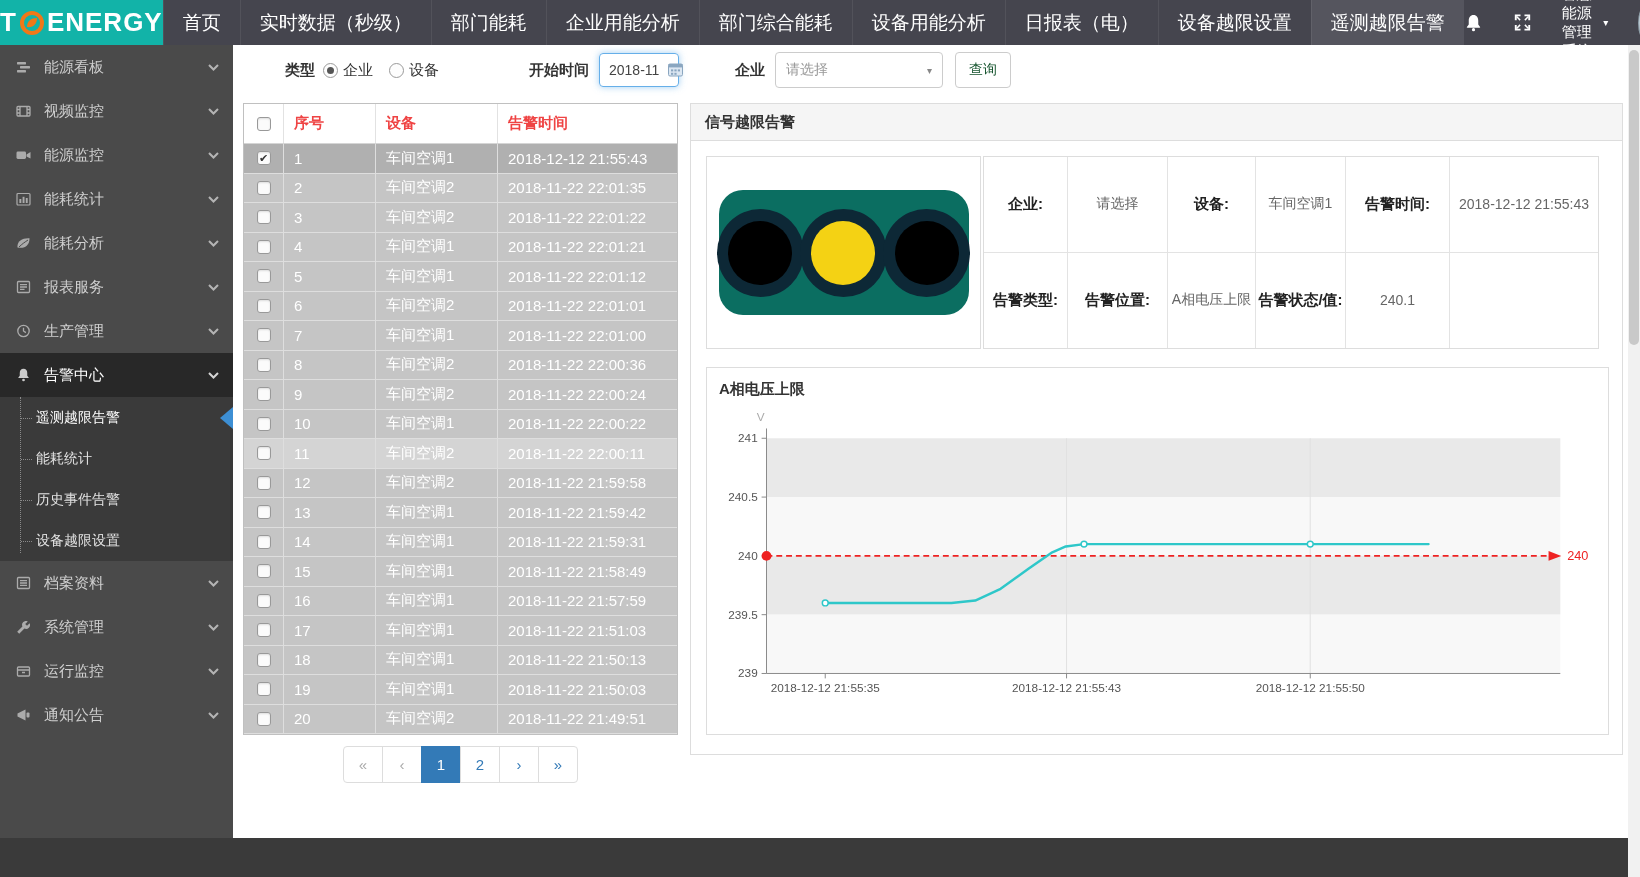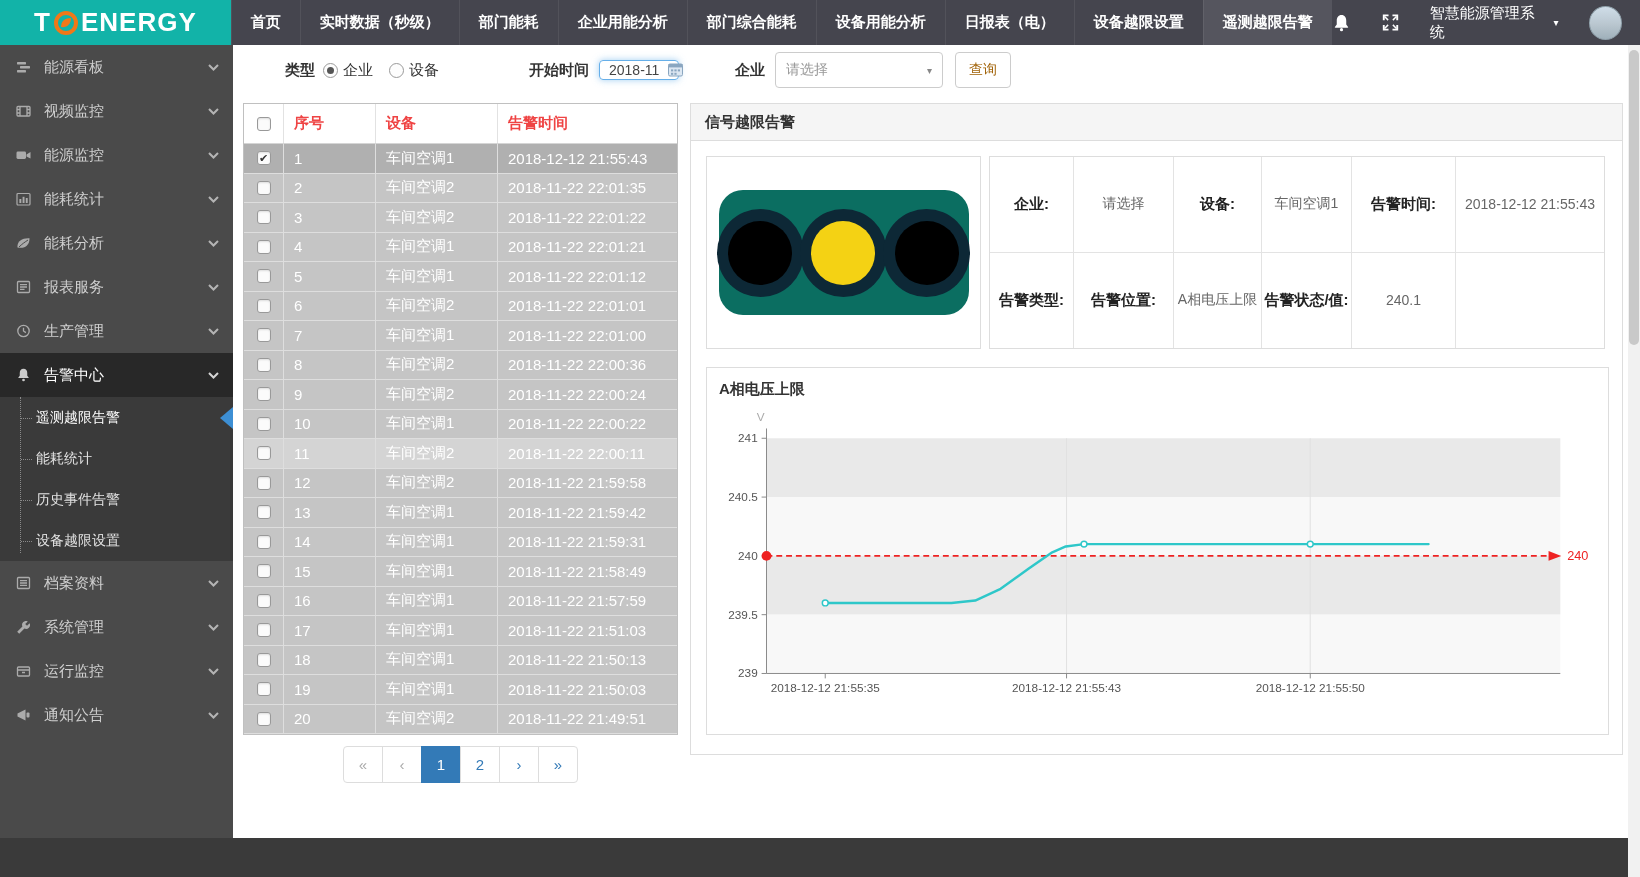--- a/index.html
+++ b/index.html
@@ -5,21 +5,21 @@
   * { margin:0; padding:0; box-sizing:border-box; }
   html,body { width:1640px; height:877px; }
   body { background:#3a3a3a; font-family:"Liberation Sans","DejaVu Sans",sans-serif; position:relative; overflow:hidden; }
 
   
   .header { position:absolute; left:0; top:0; width:1640px; height:45px; background:#45454e; display:flex; z-index:5; }
   .logo { width:233px; height:45px; background:#12b3a8; display:flex; align-items:center; justify-content:center; gap:2px; }
   .logo-txt { color:#fff; font-weight:800; font-size:26px; letter-spacing:1px; }
   .logo-at { width:24px; height:24px; border:4px solid #f07818; border-radius:50%; display:inline-flex; align-items:center; justify-content:center; margin:0 1px; }
   .topnav { display:flex; align-items:stretch; height:45px; }
-  .nav-item { display:flex; align-items:center; padding:0 19px; color:#fff; font-size:15px; cursor:pointer; border-left:1px solid rgba(255,255,255,0.07); white-space:nowrap;font-weight:bold; }
+  .nav-item { display:flex; align-items:center; padding:0 19px; color:#fff; font-size:19px; cursor:pointer; border-left:1px solid rgba(255,255,255,0.07); white-space:nowrap; }
   .nav-item.active { background:#55555e; }
   .header-right { margin-left:auto; display:flex; align-items:center; gap:30px; padding-right:18px; }
   .hdr-icon { display:inline-flex; }
   .sys-title { color:#fff; font-size:15px; display:flex; align-items:center; gap:6px; cursor:pointer; }
   .sys-caret { font-size:10px; color:#fff; }
   .avatar { width:34px; height:34px; border-radius:50%; background:linear-gradient(180deg,#cfdde8 0%,#b9c6cf 55%,#9fb0ba 100%); border:1px solid #8fa0aa; }
 
   
   .sidebar { position:absolute; left:0; top:45px; width:233px; height:793px; background:#4a4a4a; z-index:4; }
   .side-item { height:44px; display:flex; align-items:center; padding:0 14px 0 16px; color:#cfcfcf; font-size:15px; cursor:pointer; }
@@ -36,26 +36,26 @@
 
   
   .main { position:absolute; left:233px; top:45px; width:1395px; height:793px; background:#fff; }
 
   .filter-bar { position:absolute; left:0; top:0; width:100%; height:50px; display:flex; align-items:center; }
   .f-label { font-size:15px; font-weight:bold; color:#333; }
   .radio-group { display:flex; align-items:center; gap:16px; margin-left:8px; }
   .radio-opt { display:flex; align-items:center; gap:5px; font-size:15px; color:#333; cursor:pointer; }
   .radio-dot { width:15px; height:15px; border-radius:50%; border:1px solid #9a9a9a; background:#fdfdfd; position:relative; }
   .radio-dot.sel::after { content:""; position:absolute; left:3px; top:3px; width:7px; height:7px; border-radius:50%; background:#555; }
-  .date-input { margin-left:10px; width:80px; height:20px; border:1px solid #66afe9; border-radius:4px; box-shadow:0 0 7px rgba(102,175,233,.6); display:flex; align-items:center; padding:0 6px 0 9px; gap:5px; }
+  .date-input { margin-left:10px; width:80px; height:34px; border:1px solid #66afe9; border-radius:4px; box-shadow:0 0 7px rgba(102,175,233,.6); display:flex; align-items:center; padding:0 6px 0 9px; gap:5px; }
   .date-input input { border:none; outline:none; width:54px; font-size:14px; color:#444; font-family:inherit; }
   .select-box { margin-left:10px; width:168px; height:36px; border:1px solid #ccc; border-radius:4px; display:flex; align-items:center; justify-content:space-between; padding:0 10px; cursor:pointer; background:#fff; }
   .select-box .sel-val { font-size:14px; color:#999; }
   .select-box .sel-caret { font-size:10px; color:#888; }
-  .query-btn { margin-left:12px; height:36px; padding:0 13px; background:#fff; border:1px solid #ccc; border-radius:4px; font-size:14px; color:#a16207; cursor:pointer; font-family:inherit; }
+  .query-btn { margin-left:12px; height:36px; padding:0 13px; background:#fff; border:1px solid #ccc; border-radius:4px; font-size:14px; color:#14532d; cursor:pointer; font-family:inherit; }
 
   
   .alarm-table { position:absolute; left:10px; top:58px; width:435px; border:1px solid #c0c0c0; }
   .t-head { display:flex; background:#fff; height:40px; border-bottom:1px solid #d5d5d5; }
   .t-head .hc { display:flex; align-items:center; font-size:15px; font-weight:bold; color:#ef4444; border-right:1px solid #e2e2e2; padding-left:10px; }
   .t-row { display:flex; height:29.5px; background:#c5c5c5; border-bottom:1px solid #dedede; color:#fff; font-size:15px; cursor:pointer; }
   .t-row.selected { background:#b0b0b0; }
   .t-row.highlighted { background:#d4d4d4; }
   .t-row .tc { display:flex; align-items:center; padding-left:10px; border-right:1px solid #dedede; overflow:hidden; white-space:nowrap; }
   .col-cb { width:40px; justify-content:center; padding-left:0 !important; }
@@ -75,21 +75,21 @@
   
   .detail-panel { position:absolute; left:457px; top:58px; width:933px; height:652px; border:1px solid #ddd; background:#fff; }
   .panel-hd { height:37px; background:#f5f5f5; border-bottom:1px solid #ddd; display:flex; align-items:center; padding-left:14px; font-size:15px; font-weight:bold; color:#333; }
 
   .light-card { position:absolute; left:15px; top:52px; width:275px; height:193px; border:1px solid #ddd; display:flex; align-items:center; justify-content:center; }
   .t-light { width:250px; height:125px; background:#0b6e61; border-radius:24px; display:flex; align-items:center; justify-content:center; }
   .lamp-ring { width:88px; height:88px; border-radius:50%; background:#0d2836; display:flex; align-items:center; justify-content:center; margin:0 -2px; }
   .lamp { width:64px; height:64px; border-radius:50%; background:#000; }
   .lamp.yellow { background:#f4d214; }
 
-  .info-grid { position:absolute; left:298px; top:52px; width:616px; height:193px; display:grid; grid-template-columns:84px 100px 88px 90px 104px 1fr; grid-template-rows:1fr 1fr; border:1px solid #ddd; }
+  .info-grid { position:absolute; left:292px; top:52px; width:616px; height:193px; display:grid; grid-template-columns:84px 100px 88px 90px 104px 1fr; grid-template-rows:1fr 1fr; border:1px solid #ddd; }
   .ig-cell { border-right:1px solid #e3e3e3; border-bottom:1px solid #e3e3e3; display:flex; align-items:center; justify-content:center; text-align:center; }
   .ig-cell:nth-child(6n) { border-right:none; }
   .ig-cell:nth-child(n+7) { border-bottom:none; }
   .ig-label { font-size:15px; font-weight:bold; color:#222; }
   .ig-value { font-size:14px; color:#666; }
 
   .chart-card { position:absolute; left:15px; top:263px; width:903px; height:368px; border:1px solid #ddd; padding:12px 12px 0 12px; }
   .chart-title { font-size:15px; font-weight:bold; color:#333; }
   .chart-card svg { width:879px; height:294px; display:block; margin-top:4px; }
 

